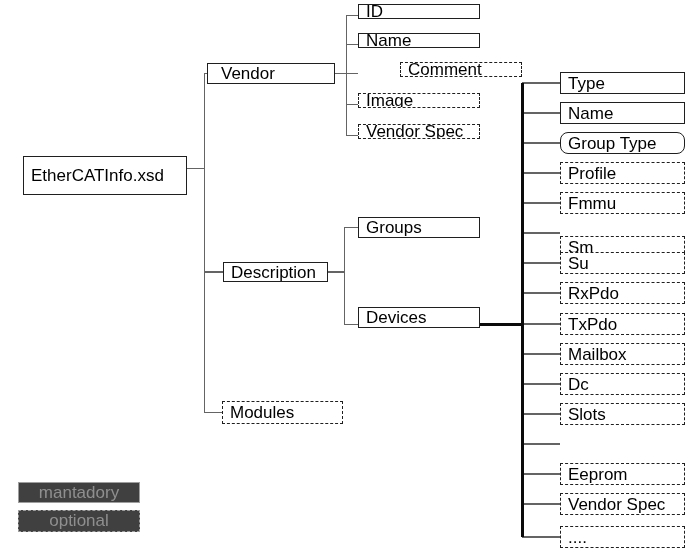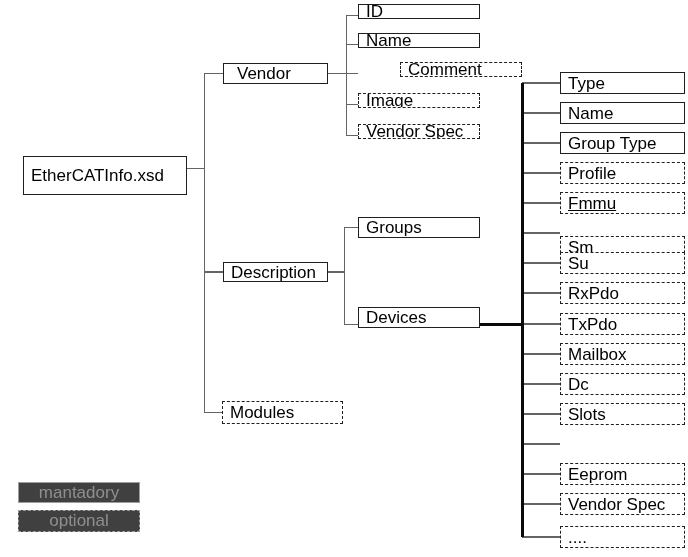--- a/index.html
+++ b/index.html
@@ -115,38 +115,38 @@
     <g class="wire-thick">
 
       <line x1="480" y1="324.5" x2="523.5" y2="324.5"></line>
 
       <line x1="522.5" y1="83" x2="522.5" y2="537"></line>
     </g>
   </svg>
 
   <div class="node" style="left:23px; top:156px; width:164px; height:39px;">EtherCATInfo.xsd</div>
 
-  <div class="node" style="left:223px; top:63px; width:105px; height:21px;padding-left:13px;">Vendor</div>
+  <div class="node" style="left:207px; top:63px; width:128px; height:21px;padding-left:13px;">Vendor</div>
   <div class="node" style="left:223px; top:262px; width:105px; height:20px;">Description</div>
   <div class="node dashed" style="left:222px; top:401px; width:121px; height:23px;">Modules</div>
 
   <div class="node col-vendor" style="top:4px;">ID</div>
   <div class="node col-vendor" style="top:33px;">Name</div>
   <div class="node col-vendor dashed" style="top:62px;margin-left:42px;">Comment</div>
   <div class="node col-vendor dashed" style="top:93px;">Image</div>
   <div class="node col-vendor dashed" style="top:124px;">Vendor Spec</div>
 
   <div class="node col-desc" style="top:217px;">Groups</div>
   <div class="node col-desc" style="top:307px;">Devices</div>
 
   <div class="node col-dev" style="top:72px;">Type</div>
   <div class="node col-dev" style="top:102px;">Name</div>
-  <div class="node col-dev" style="top:132px;">Group Type</div>
+  <div class="node col-dev" style="top:132px;border-radius:8px;">Group Type</div>
   <div class="node col-dev dashed" style="top:162px;">Profile</div>
-  <div class="node col-dev dashed" style="top:192px;text-decoration:underline;">Fmmu</div>
+  <div class="node col-dev dashed" style="top:192px;">Fmmu</div>
   <div class="node col-dev dashed" style="top:236px;">Sm</div>
   <div class="node col-dev dashed" style="top:252px;">Su</div>
   <div class="node col-dev dashed" style="top:282px;">RxPdo</div>
   <div class="node col-dev dashed" style="top:313px;">TxPdo</div>
   <div class="node col-dev dashed" style="top:343px;">Mailbox</div>
   <div class="node col-dev dashed" style="top:373px;">Dc</div>
   <div class="node col-dev dashed" style="top:403px;">Slots</div>
   <div class="node col-dev dashed" style="top:463px;">Eeprom</div>
   <div class="node col-dev dashed" style="top:493px;">Vendor Spec</div>
   <div class="node col-dev dashed" style="top:526px;">....</div>

